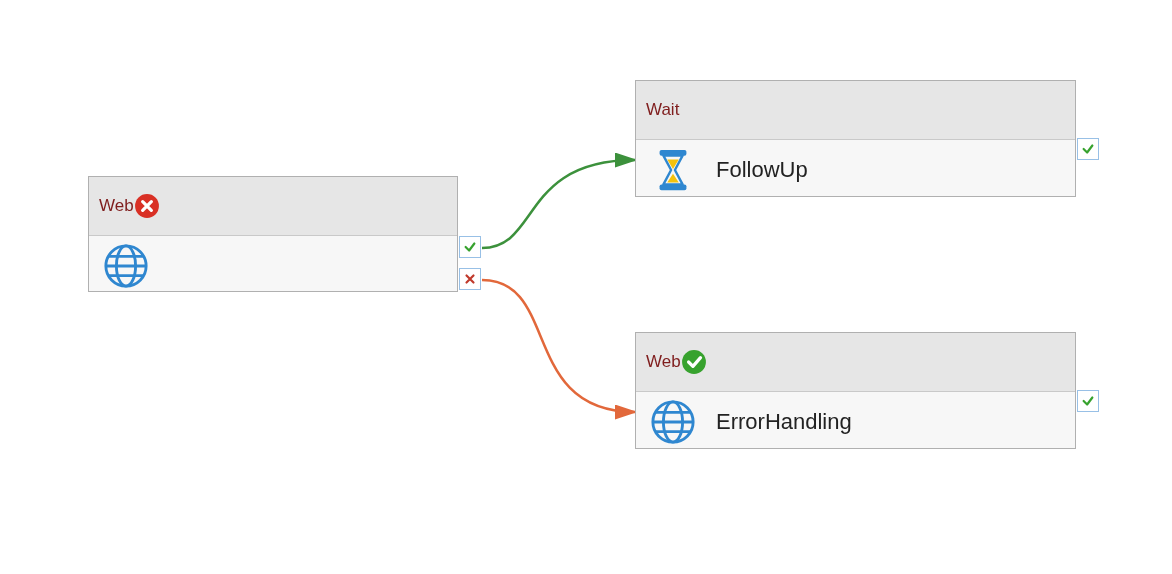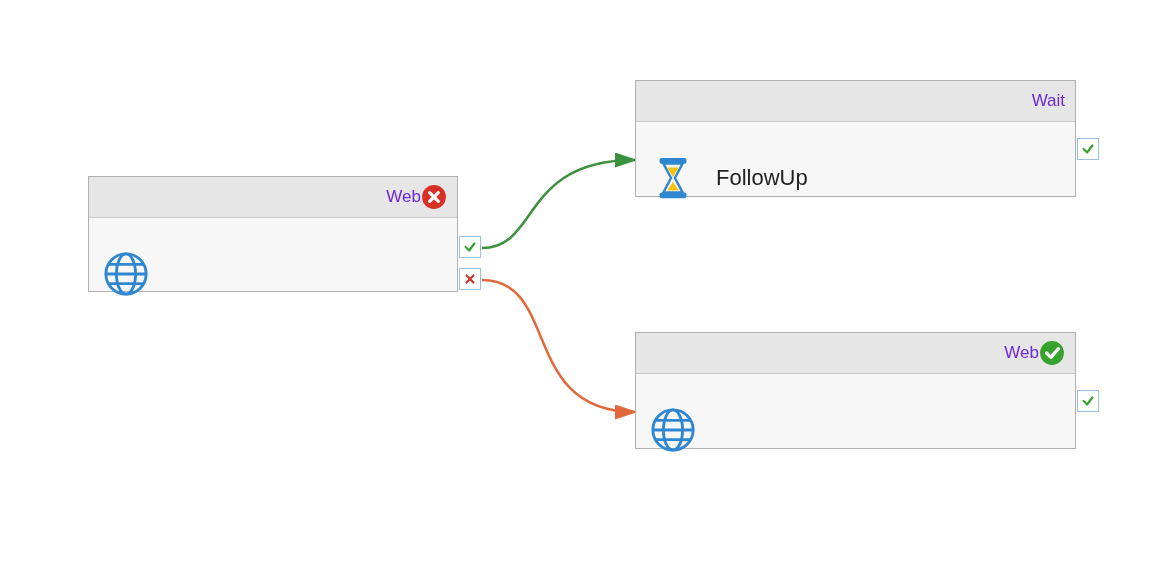--- a/index.html
+++ b/index.html
@@ -16,34 +16,34 @@
   .node {
     position: absolute;
     border: 1px solid #b0b0b0;
     background: #f7f7f7;
     box-sizing: border-box;
   }
 
   .node-header {
     height: 32px;
     line-height: 32px;
-    padding: 4px 10px;
+    padding: 13px 10px;
     font-size: 17px;
-    color: #6d28d9;
+    color: #7f1d1d;
     background: #e6e6e6;
     border-bottom: 1px solid #c9c9c9;
     display: flex;
     align-items: center;
-    justify-content: flex-end;
+    justify-content: flex-start;
   }
 
   .node-body {
     display: flex;
     align-items: center;
-    padding: 33px 14px;
+    padding: 7px 14px;
     font-size: 22px;
     color: #222;
     gap: 20px;
   }
 
   .status-icon {
     width: 26px;
     height: 26px;
     display: inline-block;
   }
@@ -171,19 +171,20 @@
   <div class="node-body">
     <span class="activity-icon">
       <svg viewBox="0 0 48 48">
         <circle cx="24" cy="24" r="21" fill="none" stroke="#2f87d0" stroke-width="3"></circle>
         <ellipse cx="24" cy="24" rx="10" ry="21" fill="none" stroke="#2f87d0" stroke-width="3"></ellipse>
         <line x1="3" y1="24" x2="45" y2="24" stroke="#2f87d0" stroke-width="3"></line>
         <line x1="6" y1="14" x2="42" y2="14" stroke="#2f87d0" stroke-width="3"></line>
         <line x1="6" y1="34" x2="42" y2="34" stroke="#2f87d0" stroke-width="3"></line>
       </svg>
     </span>
+    <span>ErrorHandling</span>
   </div>
 </div>
 <div class="port" style="left:1077px; top:390px;">
   <svg viewBox="0 0 16 16">
       <path d="M3 8 L7 12 L13 4" stroke="#37a22e" stroke-width="2.5" fill="none" stroke-linecap="round" stroke-linejoin="round"></path>
     </svg>
 </div>
 
 </body></html>

